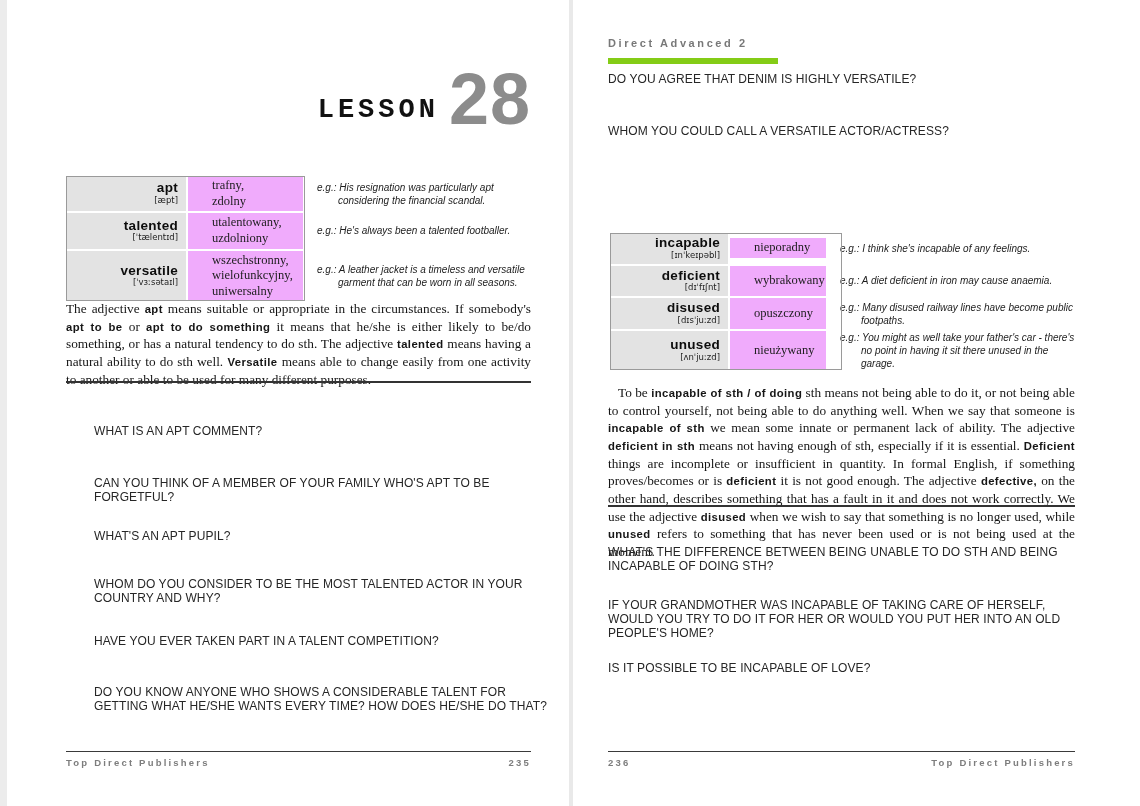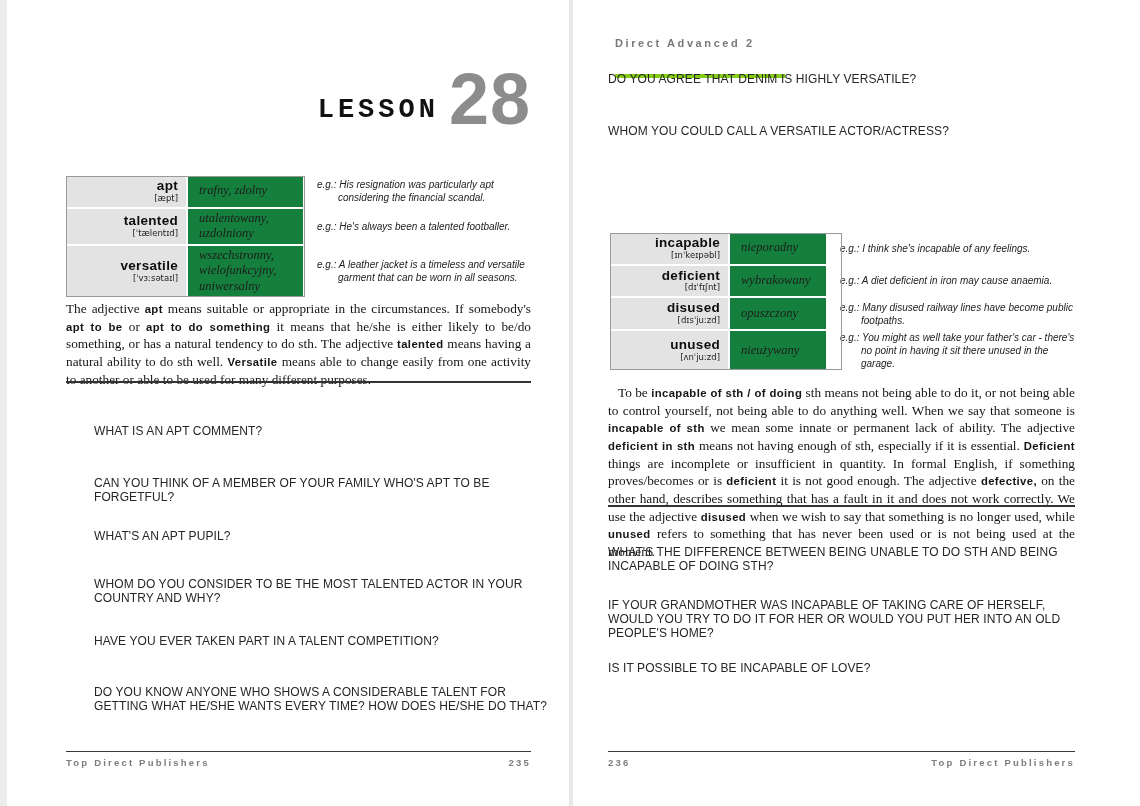--- a/index.html
+++ b/index.html
@@ -16,49 +16,49 @@
 
   
   .lesson-head{position:absolute;top:64px;left:59px;width:465px;display:flex;
                justify-content:flex-end;align-items:baseline;}
   .lesson-label{font-family:"Liberation Mono","DejaVu Sans Mono",monospace;font-weight:bold;
                 font-size:27px;letter-spacing:4px;color:#111;}
   .lesson-number{font-weight:bold;font-size:72px;line-height:56px;color:#8c8c8c;
                  margin-left:10px;letter-spacing:1px;position:relative;top:7px;}
 
   
-  .da-header{position:absolute;top:33px;left:42px;width:170px;border-bottom:4px solid #84cc16;
-             padding-bottom:23px;}
+  .da-header{position:absolute;top:33px;left:35px;width:170px;border-bottom:6px solid #84cc16;
+             padding-bottom:7px;}
   .da-header span{font-weight:bold;font-size:11px;letter-spacing:2.6px;color:#787878;}
 
   
   .vocab{position:absolute;display:flex;flex-direction:column;row-gap:2px;}
   .vrow{display:flex;column-gap:2px;}
   .c-word{background:#e3e3e3;display:flex;flex-direction:column;justify-content:center;
           align-items:flex-end;padding:3px 8px;box-sizing:border-box;}
-  .c-trans{background:#15803d;display:flex;align-items:center;padding:2px 11px;
-           box-sizing:border-box;font-family:"Liberation Serif",serif;font-style:italic;
+  .c-trans{background:#f0abfc;display:flex;align-items:center;padding:2px 24px;
+           box-sizing:border-box;font-family:"Liberation Serif",serif;
            font-size:12.5px;line-height:1.25;color:#1c1c1c;}
   .c-ex{flex:1;display:flex;align-items:center;padding-left:12px;box-sizing:border-box;}
   .c-ex div{font-style:italic;font-size:10px;line-height:1.3;color:#1c1c1c;
             padding-left:21px;text-indent:-21px;}
   .word{font-weight:bold;font-size:13.5px;letter-spacing:.3px;color:#0d0d0d;line-height:1.1;}
   .phon{font-family:"DejaVu Sans",sans-serif;font-size:8.5px;color:#222;line-height:1.15;}
   .vocab-border{position:absolute;left:0;top:0;height:100%;border:1px solid #9a9a9a;
                 box-sizing:border-box;pointer-events:none;}
   .left-vocab{top:176px;left:59px;width:465px;}
   .left-vocab .c-word{width:120px;}
   .left-vocab .c-trans{width:115px;}
   .left-vocab .vocab-border{width:239px;}
   .right-vocab{top:233px;left:37px;width:467px;}
   .right-vocab .c-word{width:118px;}
   .right-vocab .c-trans{width:96px;}
   .right-vocab .vocab-border{width:232px;}
   .rh1{min-height:30px;} .rh2{min-height:27px;} .rh3{min-height:44px;}
-  .sh1{min-height:25px;} .sh2{min-height:27px;} .sh3{min-height:25px;} .sh4{min-height:35px;}
+  .sh1{min-height:25px;align-items:center;} .sh2{min-height:27px;} .sh3{min-height:25px;} .sh4{min-height:35px;}
 
   
   .expl{position:absolute;font-family:"Liberation Serif",serif;font-size:13.3px;
         line-height:1.33;text-align:justify;color:#151515;}
   .expl .b{font-family:"Liberation Sans",sans-serif;font-weight:bold;font-size:11.3px;
            letter-spacing:.4px;}
   .expl-left{top:300px;left:59px;width:465px;}
   .expl-right{top:384px;left:35px;width:467px;text-indent:10px;}
 
   .rule{position:absolute;border-top:2px solid #333;}

